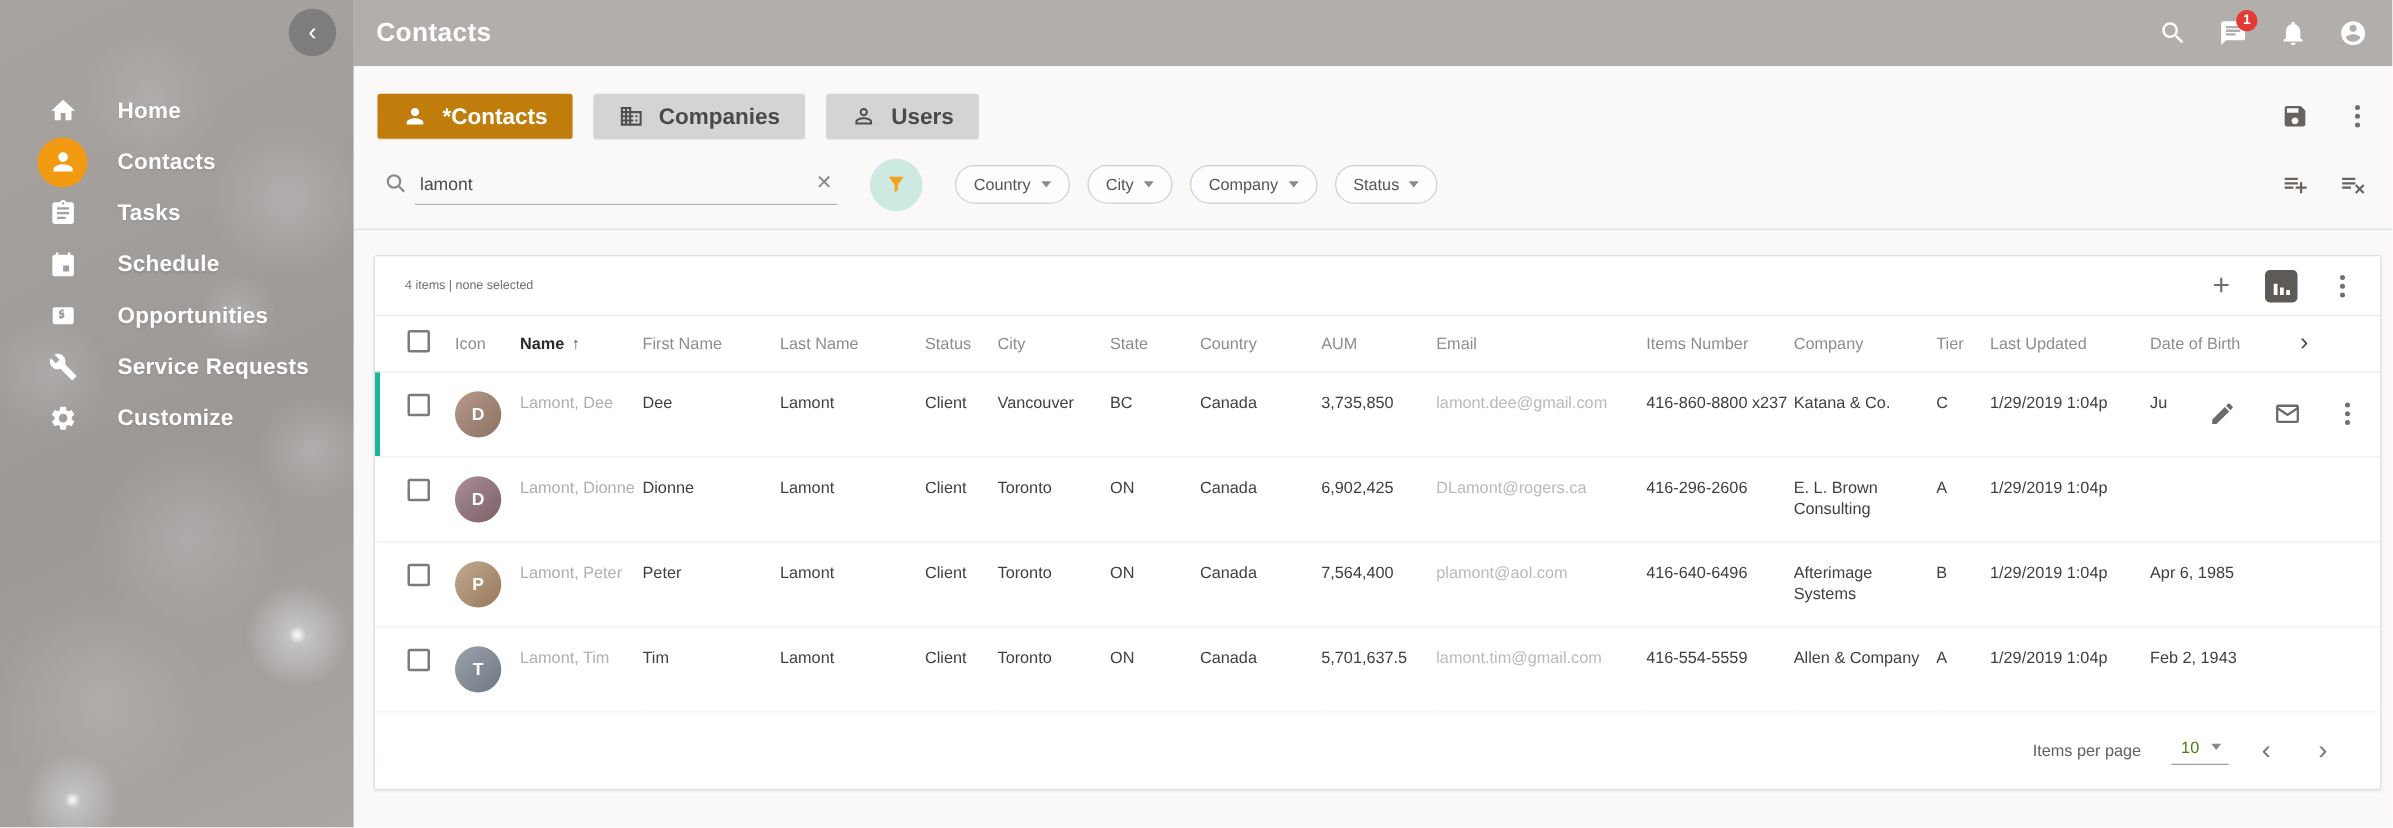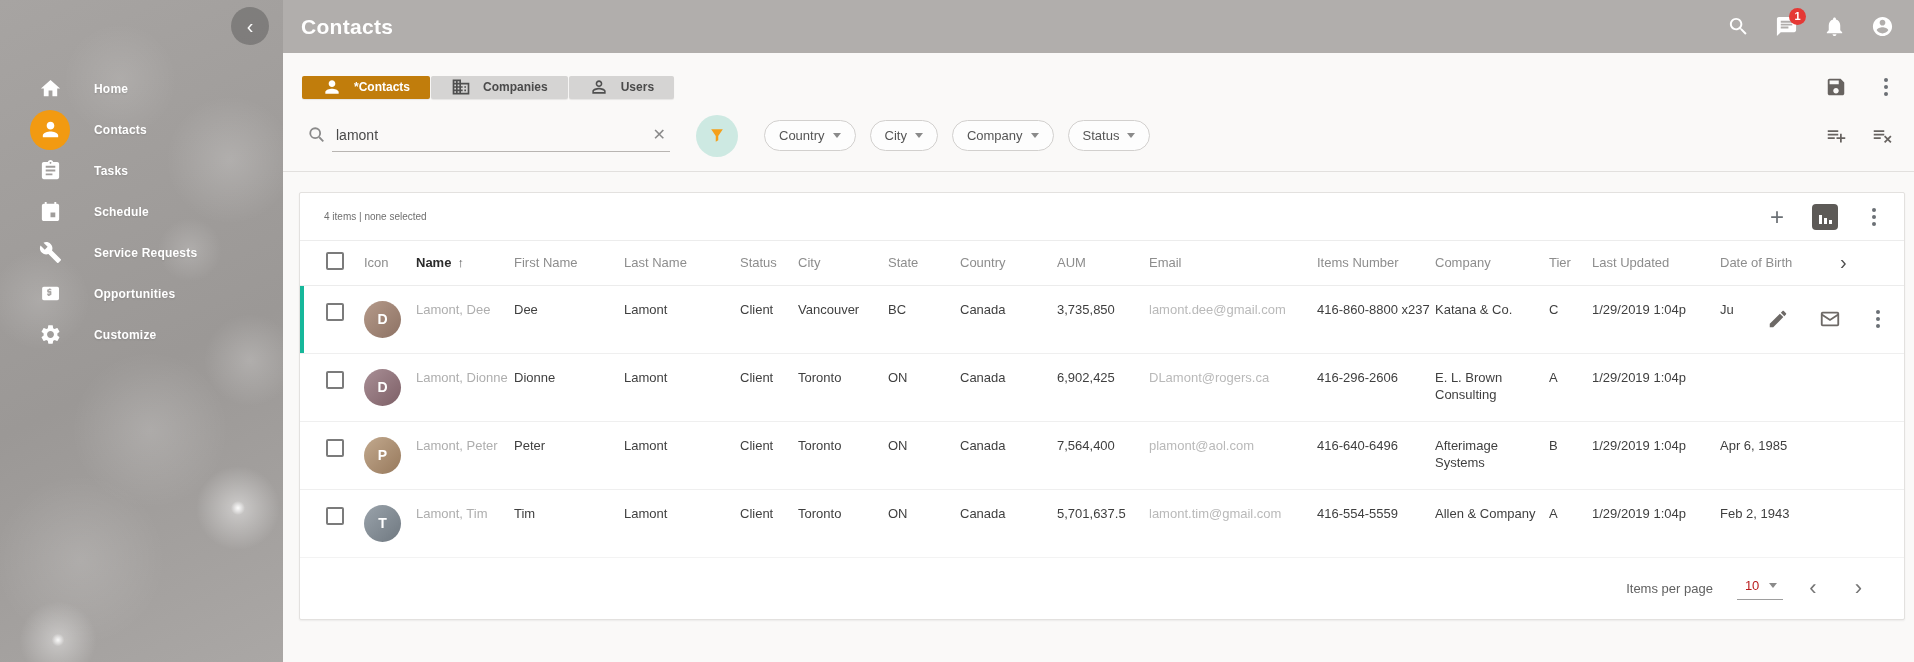--- a/index.html
+++ b/index.html
@@ -27,43 +27,43 @@
   }
   .collapse-btn {
     position:absolute; top:7px; right:14px; width:38px; height:38px; border:none; cursor:pointer;
     border-radius:50%; background:rgba(60,60,60,.35); color:#fff; font-size:20px; line-height:36px; text-align:center;
   }
   .nav { position:absolute; top:68px; left:0; width:100%; display:flex; flex-direction:column; }
   .nav-item { display:flex; align-items:center; height:41px; padding-left:30px; cursor:pointer; color:#fff; }
   .nav-icon { width:40px; height:40px; display:flex; align-items:center; justify-content:center; flex:0 0 40px; }
   .nav-icon svg { width:23px; height:23px; fill:#fff; }
   .nav-item.active .nav-icon { background:#f29a11; border-radius:50%; }
-  .nav-label { margin-left:24px; font-size:12px; font-weight:700; letter-spacing:.2px; text-shadow:0 1px 2px rgba(0,0,0,.12); }
+  .nav-label { margin-left:24px; font-size:18px; font-weight:700; letter-spacing:.2px; text-shadow:0 1px 2px rgba(0,0,0,.12); }
 
   
   .main { flex:1; display:flex; flex-direction:column; height:662px; }
   .topbar {
     height:53px; background:#b1aeac; display:flex; align-items:center; padding:0 20px 0 18px; flex:0 0 53px;
   }
   .page-title { color:#fff; font-size:21px; font-weight:700; letter-spacing:.3px; }
   .topbar-icons { margin-left:auto; display:flex; align-items:center; gap:24px; }
   .tb-icon { position:relative; width:24px; height:24px; cursor:pointer; display:flex; align-items:center; justify-content:center; }
   .tb-icon svg { width:23px; height:23px; fill:#fff; }
   .badge {
     position:absolute; top:-7px; right:-8px; min-width:17px; height:17px; border-radius:50%;
     background:#e53935; color:#fff; font-size:11px; font-weight:700; line-height:17px; text-align:center;
   }
 
   .content { position:relative; flex:1; background:#faf9f8; }
 
   
   .tabs-row { display:flex; align-items:center; padding:22px 20px 0 19px; }
   .tab {
-    height:23px; display:inline-flex; align-items:center; gap:12px; padding:0 20px; margin-right:1px;
-    border:none; border-radius:2px; background:#d5d4d3; color:#4a4a4a; font-size:12px; font-weight:700;
+    height:36px; display:inline-flex; align-items:center; gap:12px; padding:0 20px; margin-right:17px;
+    border:none; border-radius:2px; background:#d5d4d3; color:#4a4a4a; font-size:18px; font-weight:700;
     font-family:"Liberation Sans",sans-serif; cursor:pointer; box-shadow:0 1px 1px rgba(0,0,0,.08);
   }
   .tab svg { width:20px; height:20px; fill:#4f4f4f; }
   .tab.active { background:#c17d0c; color:#fff; }
   .tab.active svg { fill:#fff; }
   .tabs-right { margin-left:auto; display:flex; align-items:center; gap:30px; }
   .gicon { width:24px; height:24px; cursor:pointer; display:flex; align-items:center; justify-content:center; }
   .gicon svg { width:22px; height:22px; fill:#676360; }
 
   
@@ -142,21 +142,21 @@
   .row-actions { position:absolute; top:114px; right:18px; display:flex; align-items:center; gap:28px;
     background:linear-gradient(90deg, rgba(255,255,255,0), #fff 14%); padding-left:26px; }
   .row-actions .gicon svg { fill:#6d6966; }
   .mail-svg { fill:none !important; stroke:#6d6966; stroke-width:2; }
 
   
   .pagination { position:absolute; bottom:0; left:0; right:0; height:62px; display:flex; align-items:center;
     justify-content:flex-end; padding-right:30px; gap:14px; }
   .pag-label { font-size:13px; color:#616161; margin-right:10px; }
   .page-size { display:inline-flex; align-items:center; gap:10px; border-bottom:1px solid #9e9e9e;
-    padding:2px 6px 6px 8px; cursor:pointer; font-size:13px; color:#b91c1c; }
+    padding:2px 6px 6px 8px; cursor:pointer; font-size:13px; color:#4d7c0f; }
   .pag-btn { border:none; background:none; font-size:22px; color:#757575; cursor:pointer; padding:0 12px; line-height:1; }
 </style>
 </head>
 <body>
 
 <div class="app">
 
   <aside class="sidebar">
     <button class="collapse-btn">
       <span>‹</span>
@@ -190,32 +190,32 @@
         <span class="nav-icon">
           <svg viewBox="0 0 24 24">
               <path fill-rule="evenodd" d="M19 4h-1V2h-2v2H8V2H6v2H5c-1.1 0-2 .9-2 2v14c0 1.1.9 2 2 2h14c1.1 0 2-.9 2-2V6c0-1.1-.9-2-2-2zm-2 14h-5v-5h5v5z"></path>
             </svg>
         </span>
         <span class="nav-label">Schedule</span>
       </div>
       <div class="nav-item">
         <span class="nav-icon">
           <svg viewBox="0 0 24 24">
+              <path fill-rule="evenodd" d="M20 4H4c-1.1 0-2 .9-2 2v12c0 1.1.9 2 2 2h16c1.1 0 2-.9 2-2V6c0-1.1-.9-2-2-2zm-7 4h-3v1h2c.55 0 1 .45 1 1v3c0 .55-.45 1-1 1h-1v1h-2v-1H8v-2h3v-1H9c-.55 0-1-.45-1-1V8c0-.55.45-1 1-1h1V6h2v1h1v1z" transform="translate(1.5 1.5) scale(.88)"></path>
+            </svg>
+        </span>
+        <span class="nav-label">Opportunities</span>
+      </div>
+      <div class="nav-item">
+        <span class="nav-icon">
+          <svg viewBox="0 0 24 24">
               <path d="M22.7 19l-9.1-9.1c.9-2.3.4-5-1.5-6.9-2-2-5-2.4-7.4-1.3L9 6 6 9 1.6 4.7C.4 7.1.9 10.1 2.9 12.1c1.9 1.9 4.6 2.4 6.9 1.5l9.1 9.1c.4.4 1 .4 1.4 0l2.3-2.3c.5-.4.5-1.1.1-1.4z"></path>
             </svg>
         </span>
         <span class="nav-label">Service Requests</span>
-      </div>
-      <div class="nav-item">
-        <span class="nav-icon">
-          <svg viewBox="0 0 24 24">
-              <path fill-rule="evenodd" d="M20 4H4c-1.1 0-2 .9-2 2v12c0 1.1.9 2 2 2h16c1.1 0 2-.9 2-2V6c0-1.1-.9-2-2-2zm-7 4h-3v1h2c.55 0 1 .45 1 1v3c0 .55-.45 1-1 1h-1v1h-2v-1H8v-2h3v-1H9c-.55 0-1-.45-1-1V8c0-.55.45-1 1-1h1V6h2v1h1v1z" transform="translate(1.5 1.5) scale(.88)"></path>
-            </svg>
-        </span>
-        <span class="nav-label">Opportunities</span>
       </div>
       <div class="nav-item">
         <span class="nav-icon">
           <svg viewBox="0 0 24 24">
               <path d="M19.14 12.94c.04-.3.06-.61.06-.94 0-.32-.02-.64-.07-.94l2.03-1.58c.18-.14.23-.41.12-.61l-1.92-3.32c-.12-.22-.37-.29-.59-.22l-2.39.96c-.5-.38-1.03-.7-1.62-.94l-.36-2.54c-.04-.24-.24-.41-.48-.41h-3.84c-.24 0-.43.17-.47.41l-.36 2.54c-.59.24-1.13.57-1.62.94l-2.39-.96c-.22-.08-.47 0-.59.22L2.74 8.87c-.12.21-.08.47.12.61l2.03 1.58c-.05.3-.09.63-.09.94s.02.64.07.94l-2.03 1.58c-.18.14-.23.41-.12.61l1.92 3.32c.12.22.37.29.59.22l2.39-.96c.5.38 1.03.7 1.62.94l.36 2.54c.05.24.24.41.48.41h3.84c.24 0 .44-.17.47-.41l.36-2.54c.59-.24 1.13-.56 1.62-.94l2.39.96c.22.08.47 0 .59-.22l1.92-3.32c.12-.22.07-.47-.12-.61l-2.01-1.58zM12 15.6c-1.98 0-3.6-1.62-3.6-3.6s1.62-3.6 3.6-3.6 3.6 1.62 3.6 3.6-1.62 3.6-3.6 3.6z"></path>
             </svg>
         </span>
         <span class="nav-label">Customize</span>
       </div>
     </nav>

